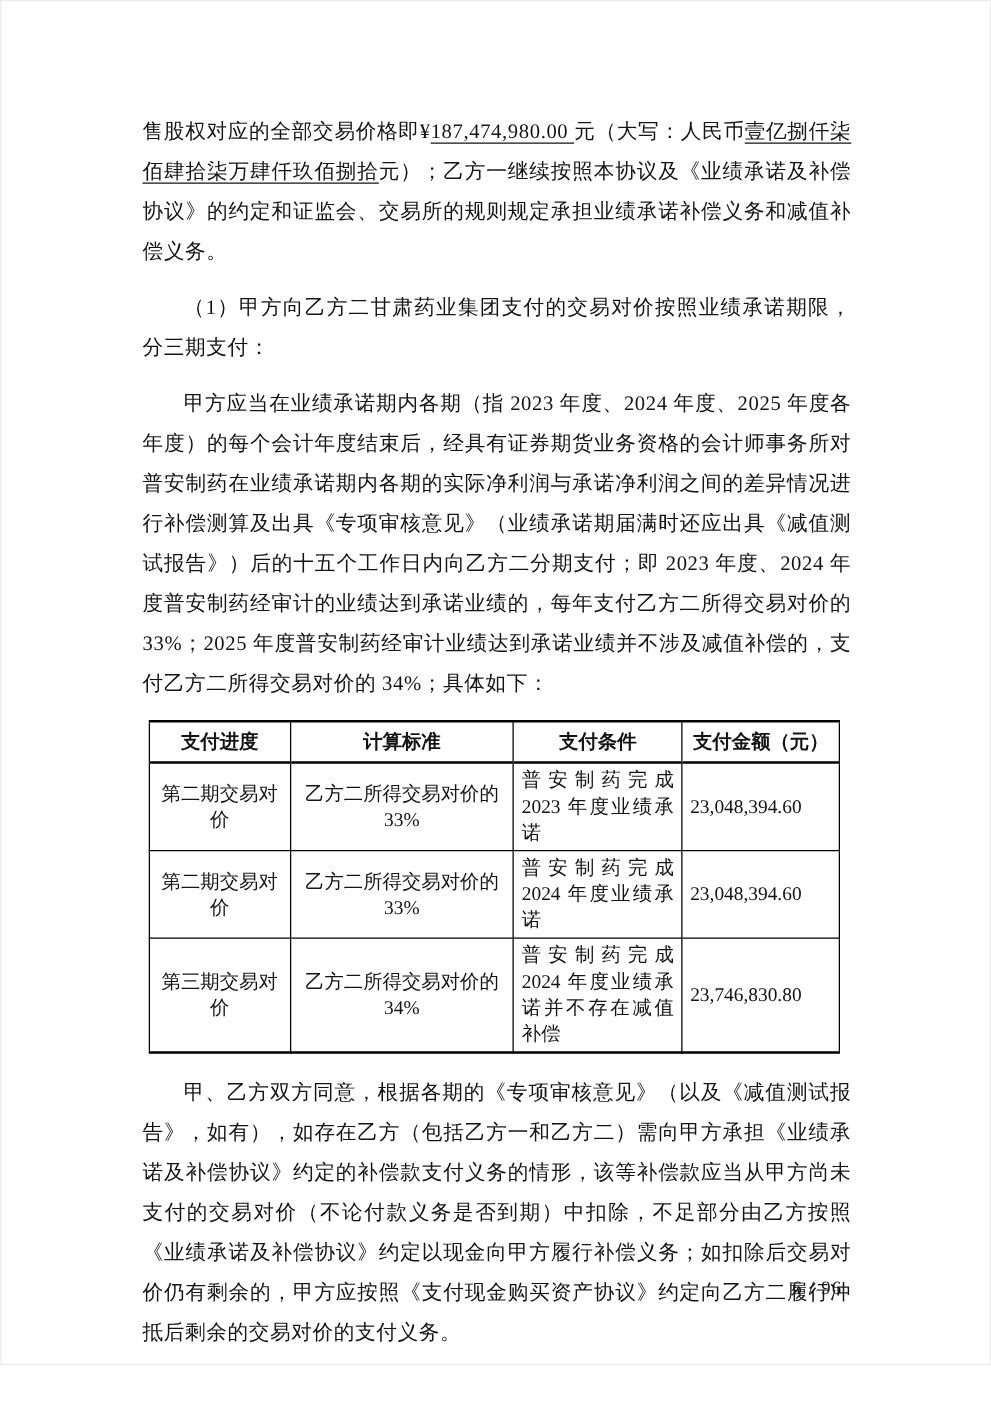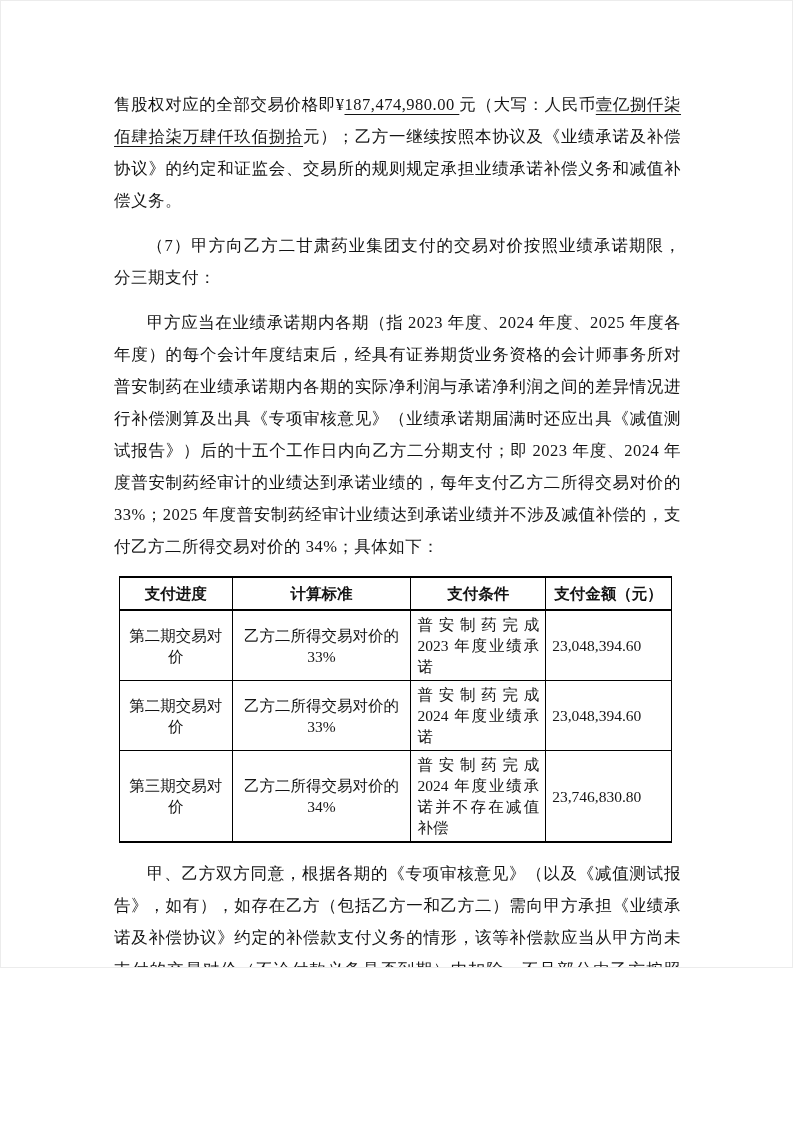--- a/index.html
+++ b/index.html
@@ -1,20 +1,20 @@
 <!DOCTYPE html>
 <html><head>
 <meta charset="utf-8">
 <style>
   * { box-sizing: border-box; }
   html, body { margin: 0; padding: 0; background: #ffffff; }
   .page {
     position: relative;
     width: 793px;
-    height: 968px;
+    height: 1092px;
     margin: 0 auto;
     background: #ffffff;
     border: 1px solid #ececec;
     overflow: hidden;
     font-family: "Liberation Serif", "DejaVu Serif", serif;
     color: #141414;
   }
   .content {
     position: absolute;
     left: 113px;
@@ -71,21 +71,21 @@
   }
 </style>
 </head>
 <body>
 
 <div class="page">
   <div class="content">
 
     <p class="para"><span>售股权对应的全部交易价格即¥</span><span class="u-seg">187,474,980.00 </span><span>元（大写：人民币</span><span class="u-seg">壹亿捌仟柒佰肆拾柒万肆仟玖佰捌拾</span><span>元）；乙方一继续按照本协议及《业绩承诺及补偿协议》的约定和证监会、交易所的规则规定承担业绩承诺补偿义务和减值补偿义务。</span></p>
 
-    <p class="para indent">（7）甲方向乙方二甘肃药业集团支付的交易对价按照业绩承诺期限，分三期支付：</p>
+    <p class="para indent">（1）甲方向乙方二甘肃药业集团支付的交易对价按照业绩承诺期限，分三期支付：</p>
 
     <p class="para indent">甲方应当在业绩承诺期内各期（指 2023 年度、2024 年度、2025 年度各年度）的每个会计年度结束后，经具有证券期货业务资格的会计师事务所对普安制药在业绩承诺期内各期的实际净利润与承诺净利润之间的差异情况进行补偿测算及出具《专项审核意见》（业绩承诺期届满时还应出具《减值测试报告》）后的十五个工作日内向乙方二分期支付；即 2023 年度、2024 年度普安制药经审计的业绩达到承诺业绩的，每年支付乙方二所得交易对价的 33%；2025 年度普安制药经审计业绩达到承诺业绩并不涉及减值补偿的，支付乙方二所得交易对价的 34%；具体如下：</p>
 
     <table class="pay-table">
       <colgroup>
         <col class="c1">
           <col class="c2">
           <col class="c3">
           <col class="c4">
       </colgroup>

